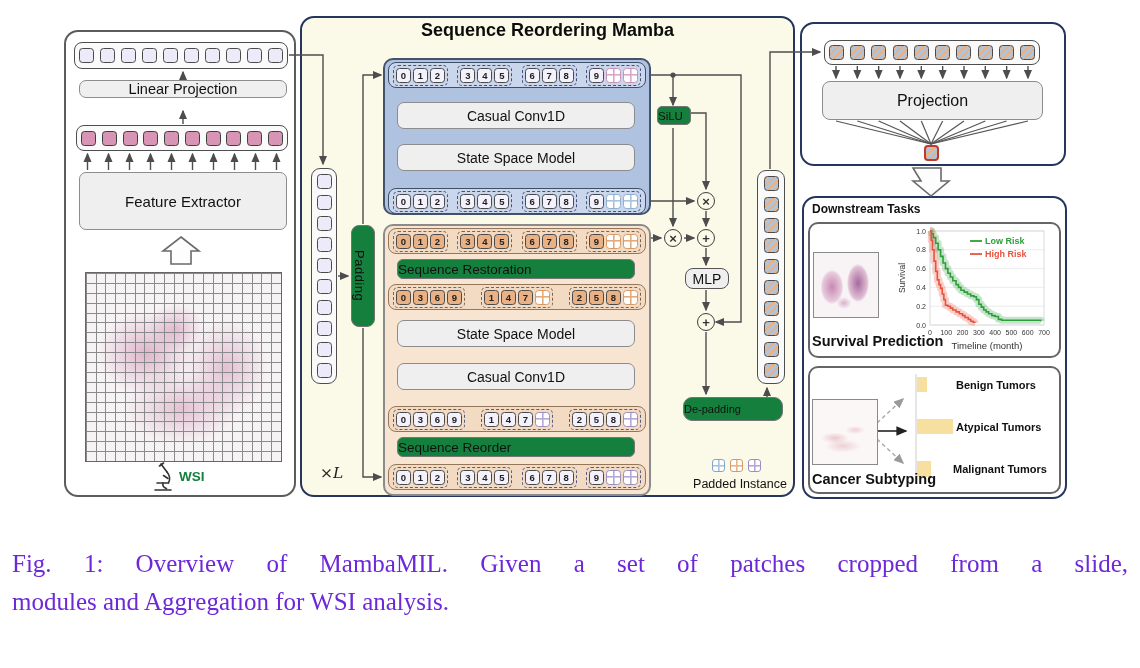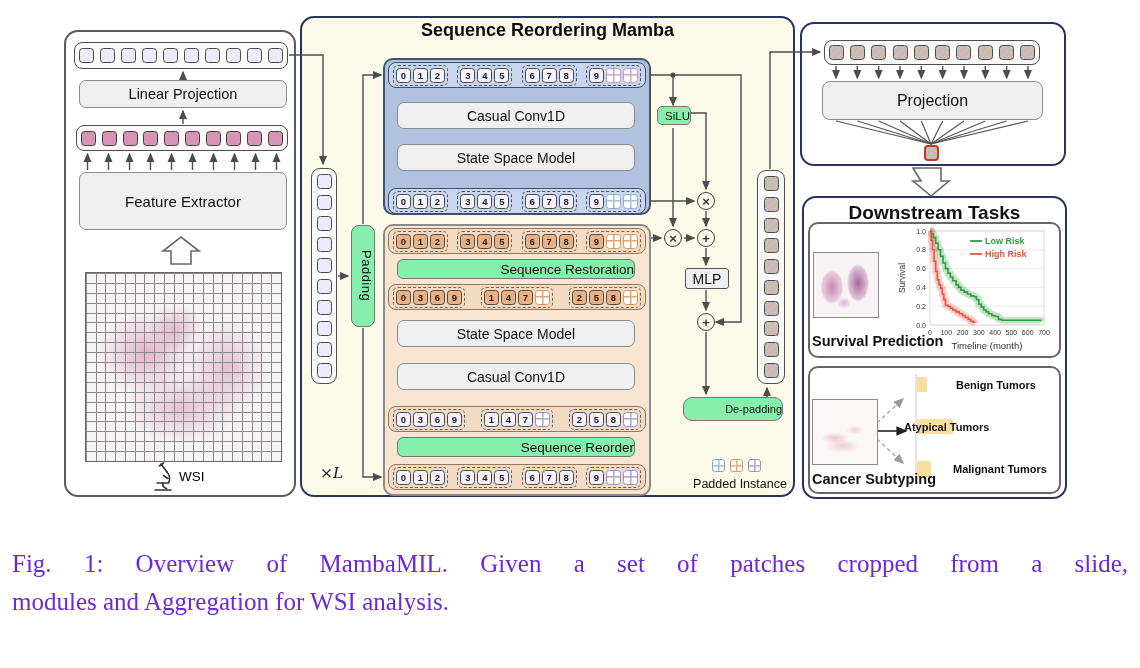--- a/index.html
+++ b/index.html
@@ -3,21 +3,21 @@
 <meta charset="utf-8">
 <style>
   html,body{margin:0;padding:0;background:#fff;}
   body{width:1140px;height:668px;font-family:"Liberation Sans",sans-serif;color:#111;}
   #fig{position:relative;width:1140px;height:525px;}
   .abs{position:absolute;box-sizing:border-box;}
   .panel{position:absolute;box-sizing:border-box;background:#fff;border-radius:14px;}
   .navy{border:2.5px solid #25355e;}
   .grayb{border:2px solid #5c5c5c;}
   .gbox{position:absolute;box-sizing:border-box;background:#f0efef;border:1.3px solid #8c8c8c;border-radius:7px;display:flex;align-items:center;justify-content:center;color:#111;}
-  .wbox{position:absolute;box-sizing:border-box;background:#86efac;border:1.3px solid #757575;border-radius:6px;display:flex;align-items:center;justify-content:flex-end;color:#111;}
+  .wbox{position:absolute;box-sizing:border-box;background:#15803d;border:1.3px solid #757575;border-radius:6px;display:flex;align-items:center;justify-content:flex-start;color:#111;}
   .trow{position:absolute;box-sizing:border-box;display:flex;align-items:center;justify-content:space-between;background:#fbfafa;border:1.5px solid #4e4e4e;border-radius:8px;padding:0 4px;}
   .tcol{position:absolute;box-sizing:border-box;display:flex;flex-direction:column;align-items:center;justify-content:space-between;background:#fbfafa;border:1.5px solid #4e4e4e;border-radius:9px;padding:5px 0;}
   .row-blue{background:#c9d6ec;border-color:#3e4f68;}
   .row-org{background:#f3dac3;border-color:#94765b;}
   .tk{width:15px;height:15px;border:1.2px solid #4a4a4a;border-radius:3.5px;box-sizing:border-box;flex:none;display:flex;align-items:center;justify-content:center;font-size:9.5px;font-weight:700;color:#222;}
   .tk-lav2{background:#edebfa;}
   .tk-pink{background:#d794b5;border-color:#3f3f3f;}
   .tk-str{background:repeating-linear-gradient(135deg,#e8b287 0 2.5px,#b3c4d8 2.5px 5px);}
   .tk-lav{background:#f2f1fc;}
   .tk-org{background:#e9b184;}
@@ -153,21 +153,21 @@
       <div class="tk tk-lav2"></div>
       <div class="tk tk-lav2"></div>
       <div class="tk tk-lav2"></div>
       <div class="tk tk-lav2"></div>
       <div class="tk tk-lav2"></div>
       <div class="tk tk-lav2"></div>
       <div class="tk tk-lav2"></div>
       <div class="tk tk-lav2"></div>
       <div class="tk tk-lav2"></div>
     </div>
-  <div class="gbox" style="left:79px;top:80px;width:208px;height:28px;font-size:14.5px;">
+  <div class="gbox" style="left:79px;top:80px;width:208px;height:18px;font-size:14.5px;">
     <span>Linear Projection</span>
   </div>
   <div id="left-pink-row" class="trow" style="left:76px;top:125px;width:212px;height:26px;">
       <div class="tk tk-pink"></div>
       <div class="tk tk-pink"></div>
       <div class="tk tk-pink"></div>
       <div class="tk tk-pink"></div>
       <div class="tk tk-pink"></div>
       <div class="tk tk-pink"></div>
       <div class="tk tk-pink"></div>
@@ -183,21 +183,21 @@
     <g fill="none" stroke="#333" stroke-width="1.6" stroke-linecap="round">
       <path d="M10 2 L16 10"></path>
         <path d="M8.5 4 L12.5 1"></path>
       <path d="M16 10 q4.5 5.5 1.5 11"></path>
         <path d="M12.5 13.5 l4.5 3"></path>
       <path d="M6 21 h11"></path>
         <path d="M12 21 q-1 4 3.5 5.5"></path>
         <path d="M4 28 h16"></path>
     </g>
   </svg>
-  <div class="abs" style="left:179px;top:469px;font-size:13.5px;font-weight:400;color:#000000;">WSI</div>
+  <div class="abs" style="left:179px;top:469px;font-size:13.5px;font-weight:700;color:#15803d;">WSI</div>
 
   <div class="abs" style="left:300px;top:20px;width:495px;text-align:center;font-size:18px;font-weight:700;color:#0c0c0c;">Sequence Reordering Mamba</div>
   <div id="mid-col" class="tcol" style="left:311px;top:168px;width:26px;height:216px;">
       <div class="tk tk-lav2"></div>
       <div class="tk tk-lav2"></div>
       <div class="tk tk-lav2"></div>
       <div class="tk tk-lav2"></div>
       <div class="tk tk-lav2"></div>
       <div class="tk tk-lav2"></div>
       <div class="tk tk-lav2"></div>
@@ -360,21 +360,21 @@
     </div>
 
   <div class="abs" style="left:320px;top:464px;font-family:'DejaVu Serif',serif;font-style:italic;font-size:15.5px;color:#222;">×L</div>
 
   <div class="wbox" style="left:657px;top:106px;width:34px;height:19px;border-radius:5px;">
     <span style="font-size:11.5px;">SiLU</span>
   </div>
   <div class="op" style="left:697px;top:192px;">×</div>
   <div class="op" style="left:664px;top:229px;">×</div>
   <div class="op" style="left:697px;top:229px;">+</div>
-  <div class="gbox" style="left:685px;top:268px;width:44px;height:21px;border-radius:3px;font-size:14px;background:#efefef;border-color:#555;">
+  <div class="gbox" style="left:685px;top:268px;width:44px;height:21px;border-radius:8px;font-size:14px;background:#efefef;border-color:#555;">
     <span>MLP</span>
   </div>
   <div class="op" style="left:697px;top:313px;">+</div>
   <div class="wbox" style="left:683px;top:397px;width:100px;height:24px;border-radius:9px;">
     <span style="font-size:11px;">De-padding</span>
   </div>
   <div id="striped-col" class="tcol" style="left:757px;top:170px;width:28px;height:214px;">
       <div class="tk tk-str"></div>
       <div class="tk tk-str"></div>
       <div class="tk tk-str"></div>
@@ -404,21 +404,21 @@
       <div class="tk tk-str"></div>
       <div class="tk tk-str"></div>
       <div class="tk tk-str"></div>
       <div class="tk tk-str"></div>
     </div>
   <div class="gbox" style="left:822px;top:81px;width:221px;height:39px;border-radius:8px;font-size:16px;">
     <span>Projection</span>
   </div>
   <div class="abs tk tk-str" style="left:924px;top:145px;width:15px;height:16px;border:2px solid #c0392b;border-radius:4px;"></div>
 
-  <div class="abs" style="left:812px;top:202px;width:245px;text-align:center;font-size:19px;font-weight:700;">Downstream Tasks</div>
+  <div class="abs" style="left:812px;top:202px;width:245px;text-align:left;font-size:12px;font-weight:700;">Downstream Tasks</div>
   <div class="abs" style="left:808px;top:222px;width:253px;height:136px;border:2px solid #666;border-radius:10px;"></div>
   <div id="surv-thumb" style="left:813px;top:252px;width:64px;height:64px;"></div>
   <div id="km-chart" class="abs" style="left:892px;top:223px;width:162px;height:132px;"><svg width="162" height="132" viewBox="0 0 162 132">
         <rect x="38" y="8" width="114" height="94" fill="#fff" stroke="#cfcfcf" stroke-width="0.8"></rect>
         <line x1="38" y1="102" x2="152" y2="102" stroke="#e4e4e4" stroke-width="0.7"></line>
         <text x="34" y="104.5" text-anchor="end" font-size="7" fill="#333">0.0</text>
         <line x1="38" y1="83.2" x2="152" y2="83.2" stroke="#e4e4e4" stroke-width="0.7"></line>
         <text x="34" y="85.7" text-anchor="end" font-size="7" fill="#333">0.2</text>
         <line x1="38" y1="64.4" x2="152" y2="64.4" stroke="#e4e4e4" stroke-width="0.7"></line>
         <text x="34" y="66.9" text-anchor="end" font-size="7" fill="#333">0.4</text>
@@ -448,21 +448,21 @@
         <text x="93" y="34" font-size="9" fill="#e8533f" font-weight="bold">High Risk</text>
       </svg></div>
   <div class="abs" style="left:812px;top:333px;font-size:14.5px;font-weight:700;">Survival Prediction</div>
 
   <div class="abs" style="left:808px;top:366px;width:253px;height:128px;border:2px solid #666;border-radius:10px;"></div>
   <div id="cancer-thumb" style="left:812px;top:399px;width:64px;height:64px;"></div>
   <div id="bar-benign" class="ybar" style="left: 917px; top: 377px; height: 15px; width: 9.6px; background: rgb(247, 223, 160);"></div>
   <div id="bar-atypical" class="ybar" style="left: 917px; top: 419px; height: 15px; width: 36px; background: rgb(247, 223, 160);"></div>
   <div id="bar-malignant" class="ybar" style="left: 917px; top: 461px; height: 16px; width: 14.4px; background: rgb(247, 223, 160);"></div>
   <div class="tumor-label" style="left:956px;top:379px;">Benign Tumors</div>
-  <div class="tumor-label" style="left:904px;top:421px;">Atypical Tumors</div>
+  <div class="tumor-label" style="left:956px;top:421px;">Atypical Tumors</div>
   <div class="tumor-label" style="left:953px;top:463px;">Malignant Tumors</div>
   <div class="abs" style="left:812px;top:471px;font-size:14.5px;font-weight:700;">Cancer Subtyping</div>
 </div>
 
 <div style="margin:20px 12px 0 12px;">
   <div class="cap-line just">Fig. 1: Overview of MambaMIL. Given a set of patches cropped from a slide,</div>
   <div class="cap-line">modules and Aggregation for WSI analysis.</div>
 </div>
 
 </body></html>

